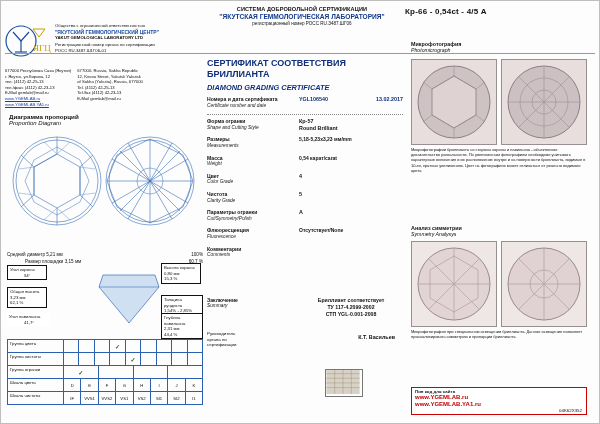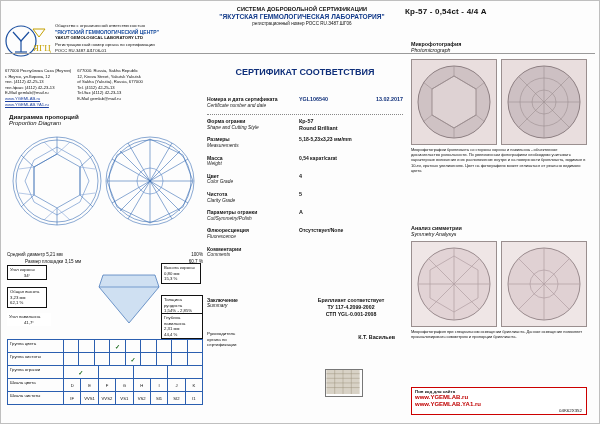--- a/index.html
+++ b/index.html
@@ -19,21 +19,21 @@
   .hdr-mid{position:absolute;left:206px;top:5px;width:190px;text-align:center;}
   .hdr-mid .l1{font-size:5.6px;font-weight:bold;letter-spacing:.1px;}
   .hdr-mid .l2{font-size:6.6px;font-weight:bold;color:#123a8a;margin-top:1px;}
   .hdr-mid .l3{font-size:4.6px;margin-top:1px;}
 
   .hdr-right{position:absolute;left:404px;top:6px;font-size:8px;font-weight:bold;letter-spacing:.2px;}
 
   .rule{position:absolute;left:4px;right:4px;top:52px;height:1px;background:#9a9a9a;}
 
   
-  .cert-title{position:absolute;left:206px;top:66px;width:196px;text-align:center;}
+  .cert-title{position:absolute;left:206px;top:57px;width:196px;}
   .cert-title .t1{font-size:9px;font-weight:bold;color:#0f2f7a;line-height:11px;}
   .cert-title .t2{font-size:7.4px;font-weight:bold;font-style:italic;color:#0f2f7a;margin-top:3px;}
 
   
   .prop-title{position:absolute;left:8px;top:112px;font-size:6.2px;font-weight:bold;}
   .prop-title i{display:block;font-weight:normal;font-style:italic;font-size:6px;}
   .diagram{position:absolute;left:6px;top:128px;width:194px;height:120px;}
 
   
   .ldata{position:absolute;left:6px;top:250px;width:196px;font-size:4.6px;color:#111;}
@@ -130,25 +130,27 @@
       </div>
     </div>
   </div>
 
   <div class="hdr-mid">
     <div class="l1">СИСТЕМА ДОБРОВОЛЬНОЙ СЕРТИФИКАЦИИ</div>
     <div class="l2">"ЯКУТСКАЯ ГЕММОЛОГИЧЕСКАЯ ЛАБОРАТОРИЯ"</div>
     <div class="l3">регистрационный номер РОСС RU.З487.ШГ06</div>
   </div>
 
-  <div class="hdr-right">Кр-57 - 0,54ct - 4/4 А</div>
+  <div class="hdr-right">Кр-66 - 0,54ct - 4/5 А</div>
   <div class="rule"></div>
 
   <div class="cert-title">
     <div class="t1">СЕРТИФИКАТ СООТВЕТСТВИЯ</div>
+    <div class="t1">БРИЛЛИАНТА</div>
+    <div class="t2">DIAMOND GRADING CERTIFICATE</div>
   </div>
 
   <div class="prop-title">
     <span>Диаграмма пропорций</span>
     <i>Proportion Diagram</i>
   </div>
 
   <svg class="diagram" viewBox="0 0 194 120">
 
     <g stroke="#3a6fb5" fill="none" stroke-width="0.6">

